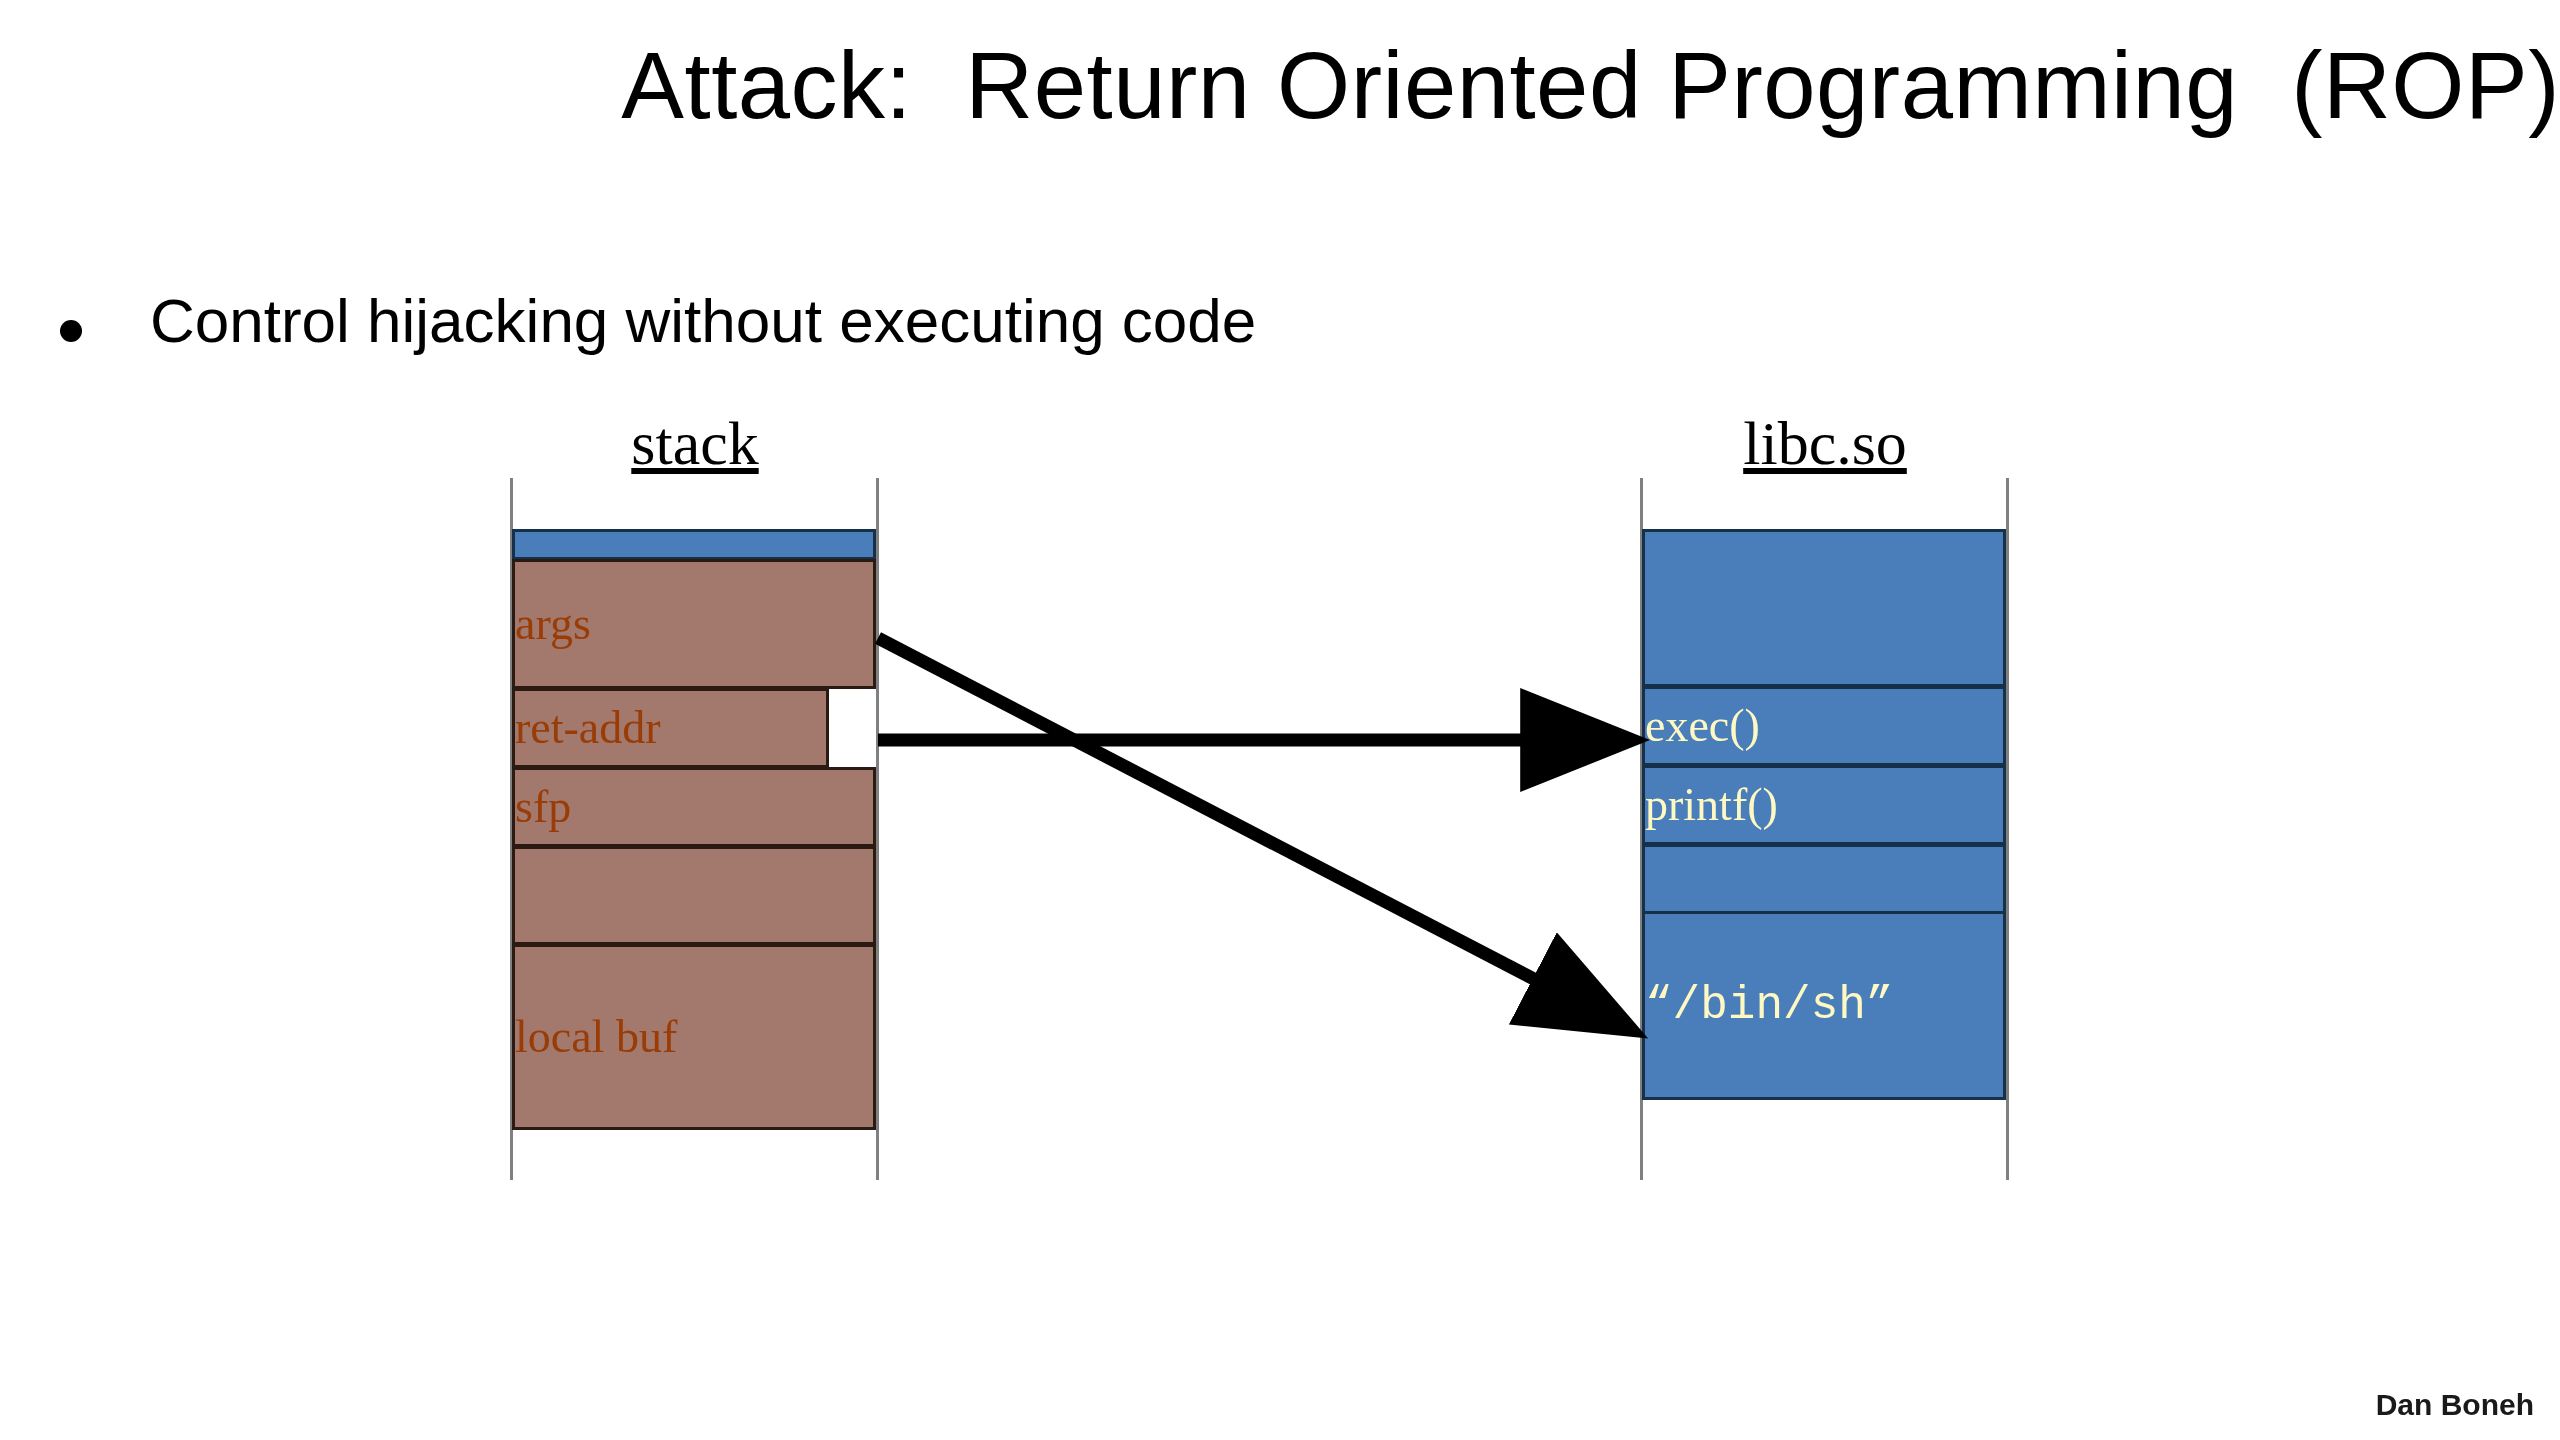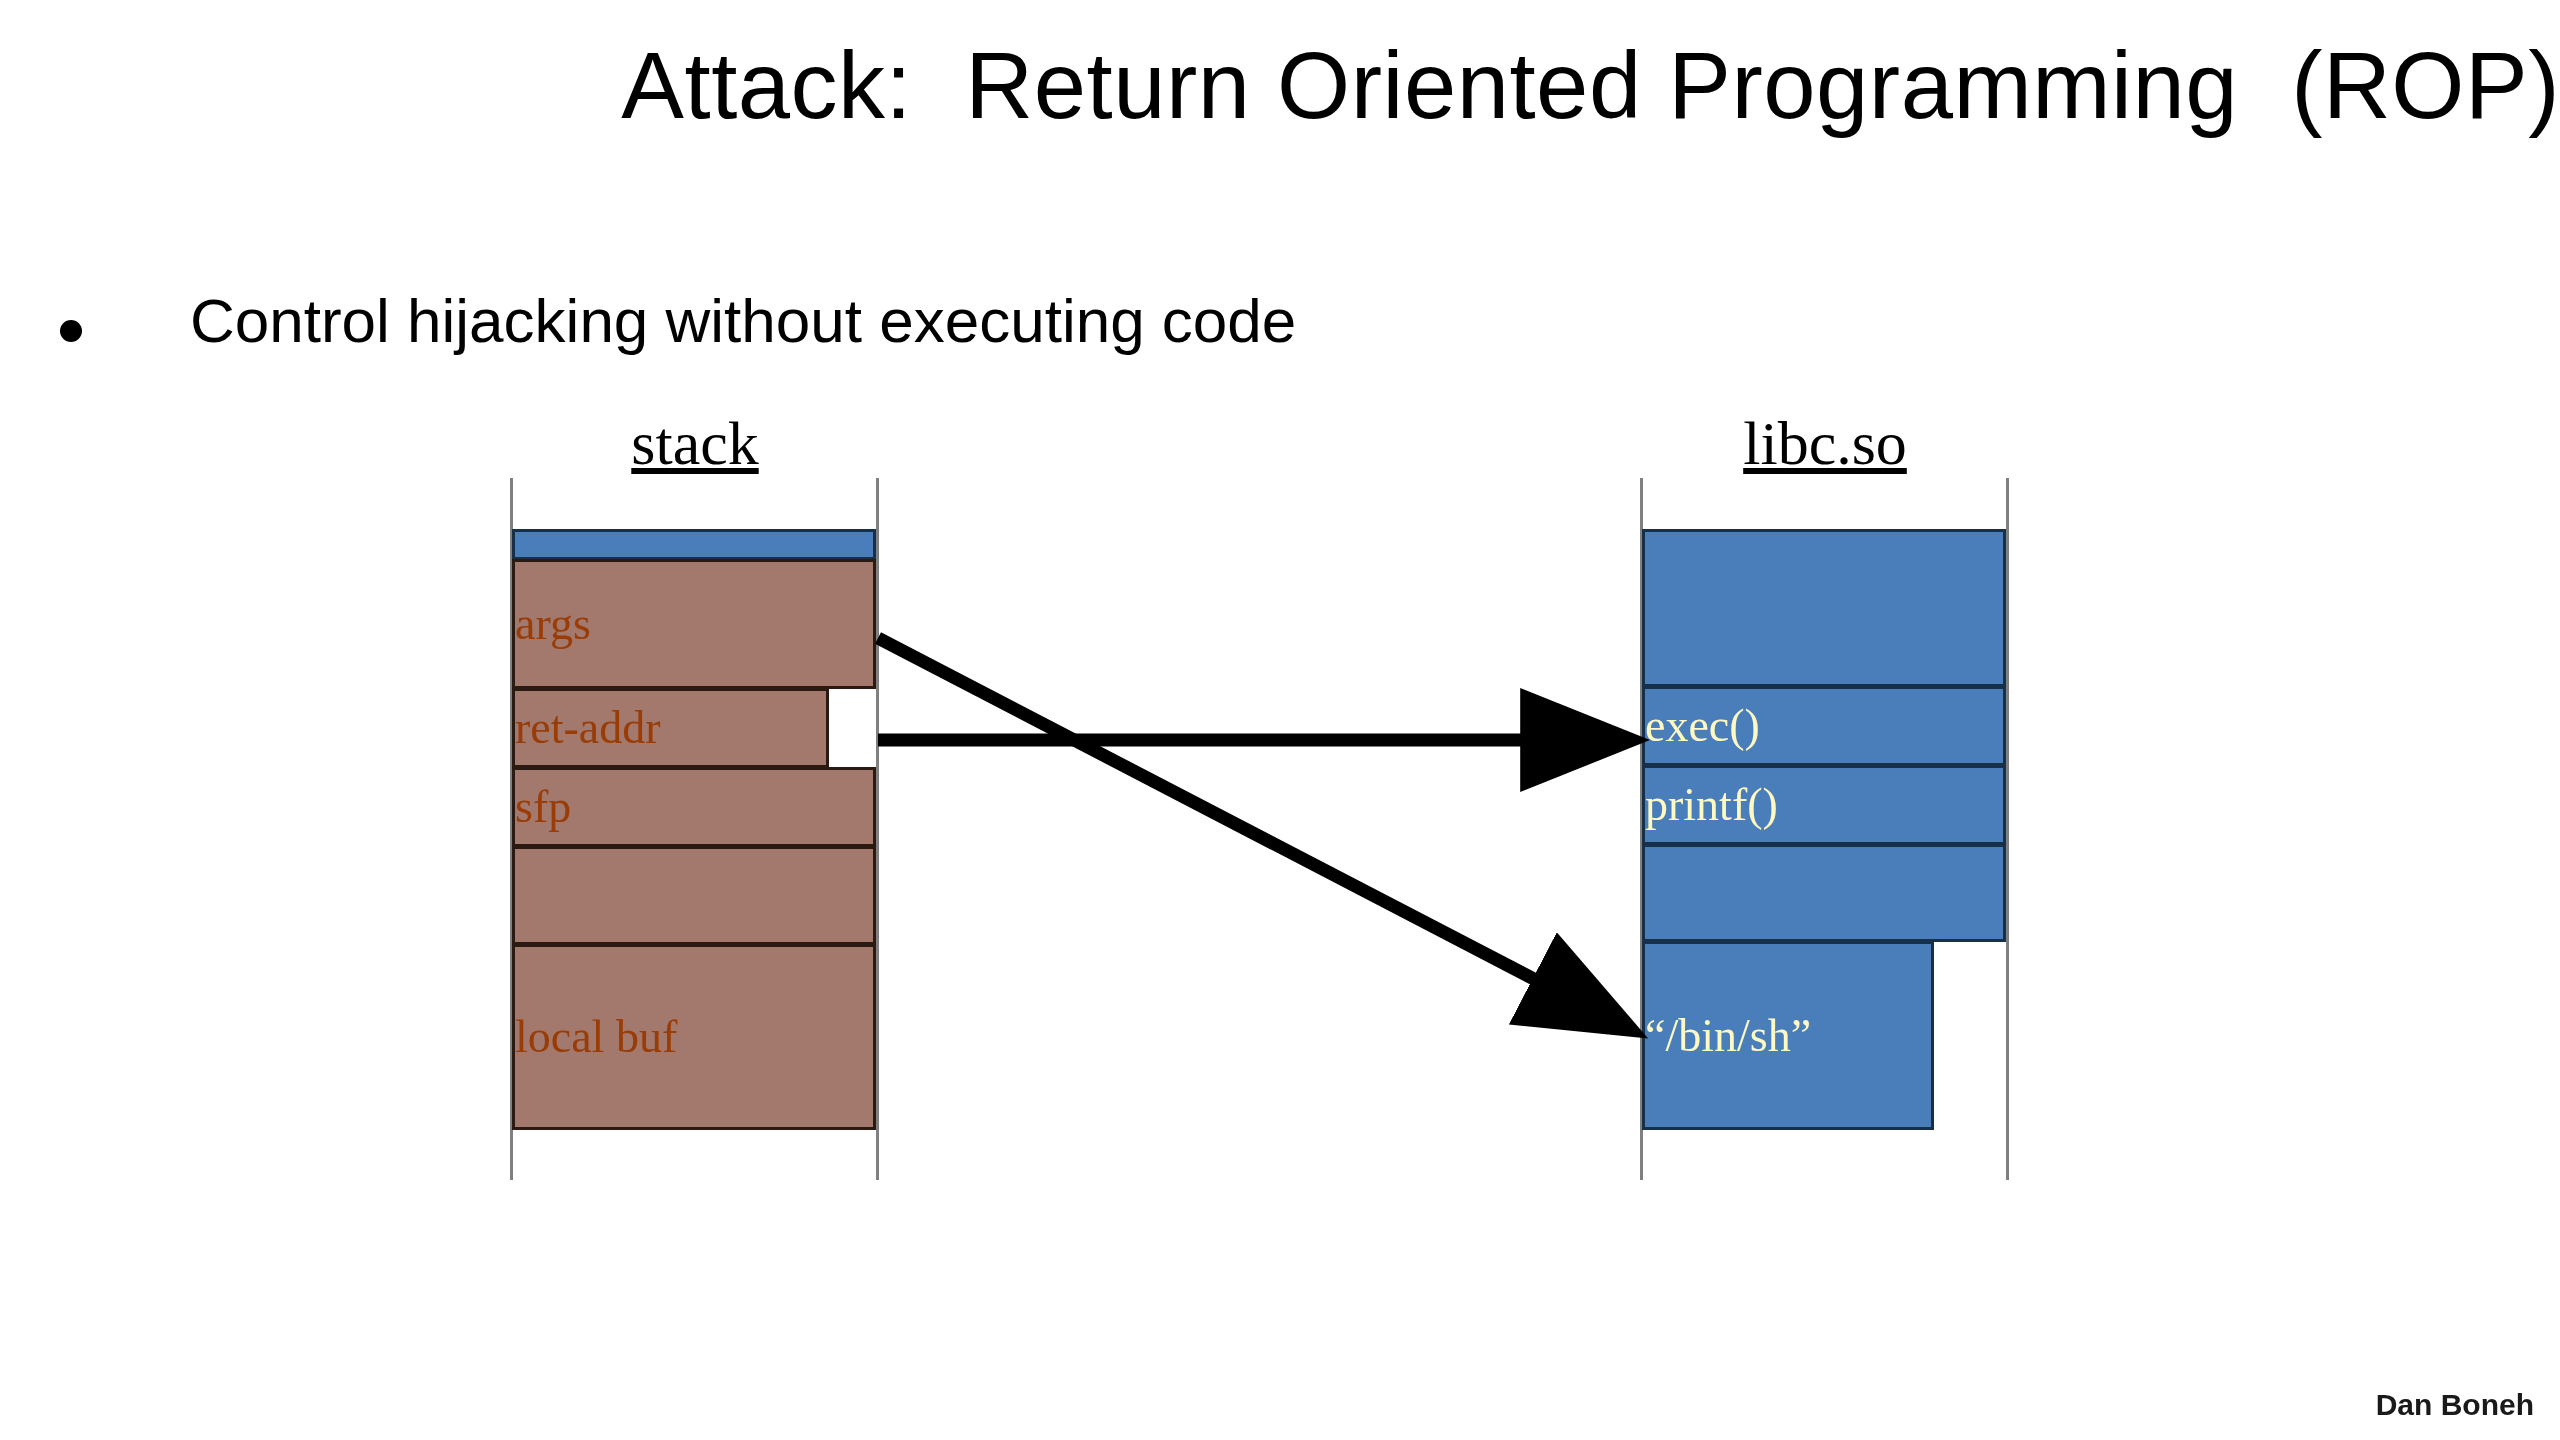--- a/index.html
+++ b/index.html
@@ -31,21 +31,20 @@
     white-space: pre;
   }
 
   
   #bullet-row {
     position: absolute;
     left: 60px;
     top: 288px;
     display: flex;
     align-items: flex-start;
-    gap: 40px;
   }
   #bullet-dot {
     width: 22px;
     height: 22px;
     border-radius: 50%;
     background: #000000;
     margin-top: 32px;
     margin-right: 68px;
     flex: 0 0 auto;
   }
@@ -169,21 +168,21 @@
   <div class="mem-block blk-blue" style="left:1642px; top:686px; width:364px; height:80px;">
     <span>exec()</span>
   </div>
 
   <div class="mem-block blk-blue" style="left:1642px; top:765px; width:364px; height:80px;">
     <span>printf()</span>
   </div>
 
   <div class="mem-block blk-blue" style="left:1642px; top:844px; width:364px; height:98px;"></div>
 
-  <div class="mem-block blk-blue" style="left:1642px; top:941px; width:292px; height:189px;">
+  <div class="mem-block blk-blue" style="left:1642px; top:911px; width:364px; height:189px;font-family:Liberation Mono, monospace;">
     <span>“/bin/sh”</span>
   </div>
 
   <svg id="arrows" viewBox="0 0 2560 1440">
     <defs>
       <marker id="ah" markerWidth="10" markerHeight="8" refX="8.6" refY="4" orient="auto" markerUnits="strokeWidth">
         <path d="M0,0 L10,4 L0,8 z" fill="#000000"></path>
       </marker>
     </defs>
 

